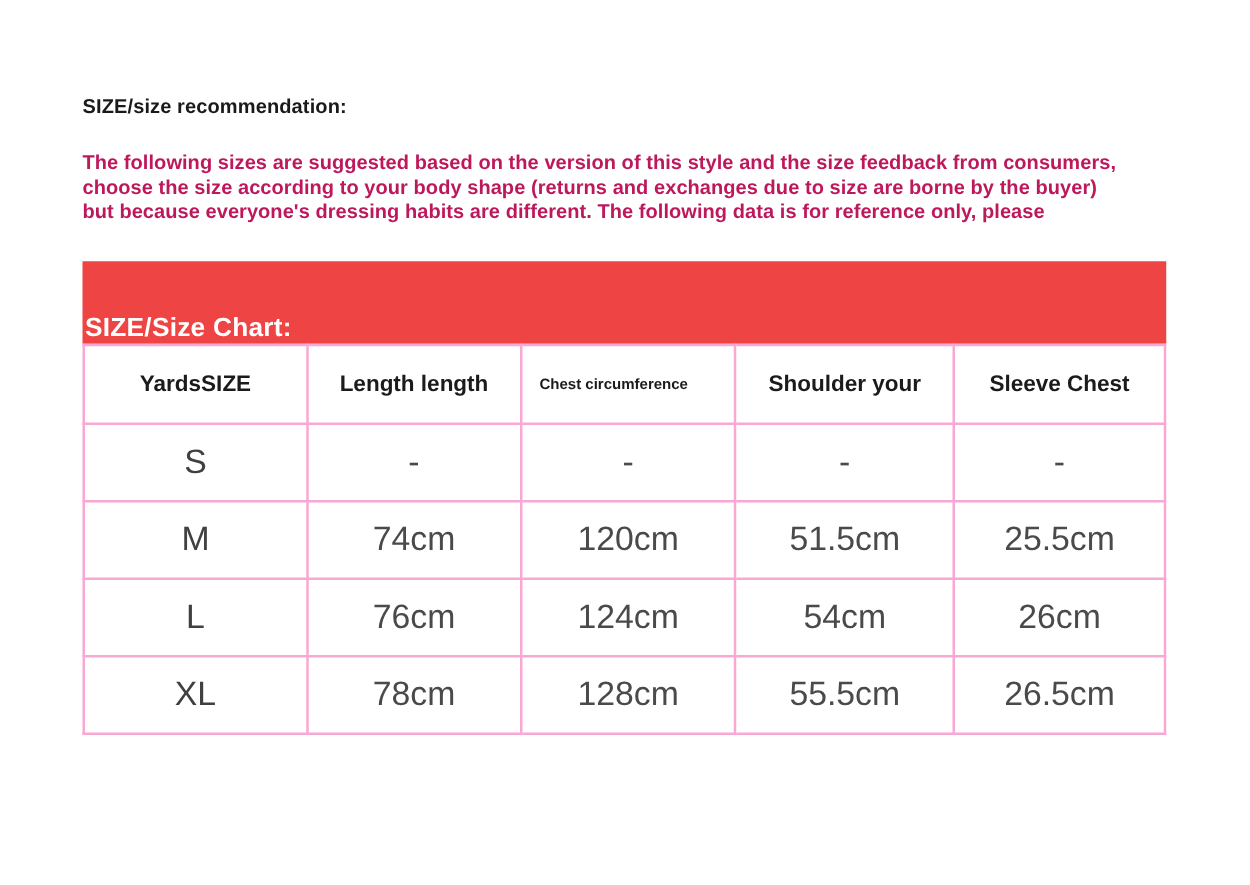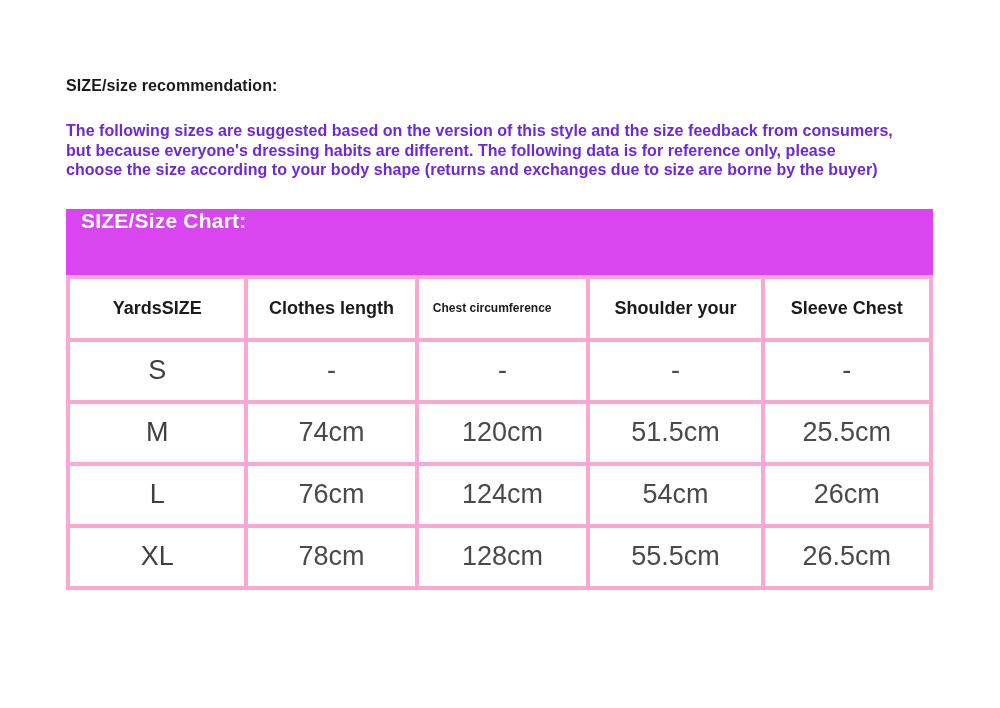--- a/index.html
+++ b/index.html
@@ -26,46 +26,46 @@
   .page-title {
     font-size: 16px;
     font-weight: bold;
     color: #1a1a1a;
     letter-spacing: 0.1px;
   }
   .description {
     margin-top: 26px;
     font-size: 16px;
     font-weight: bold;
-    color: #6d28d9;
+    color: #be185d;
     line-height: 19.5px;
     letter-spacing: 0.05px;
   }
   .chart-header-bar {
     margin-top: 29px;
     height: 66px;
-    background: #d946ef;
+    background: #ef4444;
     display: flex;
-    align-items: flex-start;
-    padding-left: 15px;
+    align-items: flex-end;
+    padding-left: 2px;
   }
   .chart-header-title {
     color: #ffffff;
     font-size: 21px;
     font-weight: bold;
     letter-spacing: 0.2px;
   }
   table.size-table {
     width: 100%;
     border-collapse: collapse;
     table-layout: fixed;
   }
   .size-table th,
   .size-table td {
-    border: 4px solid #f9a8d4;
+    border: 2px solid #f9a8d4;
     text-align: center;
     vertical-align: middle;
     padding: 12px;
     background: #ffffff;
   }
   .size-table th {
     height: 63px;
     font-size: 18px;
     font-weight: bold;
     color: #1b1b1b;
@@ -89,40 +89,40 @@
 </head>
 <body>
 
 <div class="page">
   <div class="content">
 
     <div class="page-title">SIZE/size recommendation:</div>
 
     <div class="description">
       <div>The following sizes are suggested based on the version of this style and the size feedback from consumers,</div>
+      <div>choose the size according to your body shape (returns and exchanges due to size are borne by the buyer)</div>
       <div>but because everyone's dressing habits are different. The following data is for reference only, please</div>
-      <div>choose the size according to your body shape (returns and exchanges due to size are borne by the buyer)</div>
     </div>
 
     <div class="chart-header-bar">
       <span class="chart-header-title">SIZE/Size Chart:</span>
     </div>
 
     <table class="size-table">
       <colgroup>
         <col style="width:20.67%">
         <col style="width:19.75%">
         <col style="width:19.86%">
         <col style="width:20.21%">
         <col style="width:19.51%">
       </colgroup>
       <thead>
         <tr>
             <th>YardsSIZE</th>
-            <th>Clothes length</th>
+            <th>Length length</th>
             <th class="wrap">Chest circumference</th>
             <th>Shoulder your</th>
             <th>Sleeve Chest</th>
           </tr>
       </thead>
       <tbody>
           <tr>
             <td class="size-cell">S</td>
             <td>-</td>
             <td>-</td>

